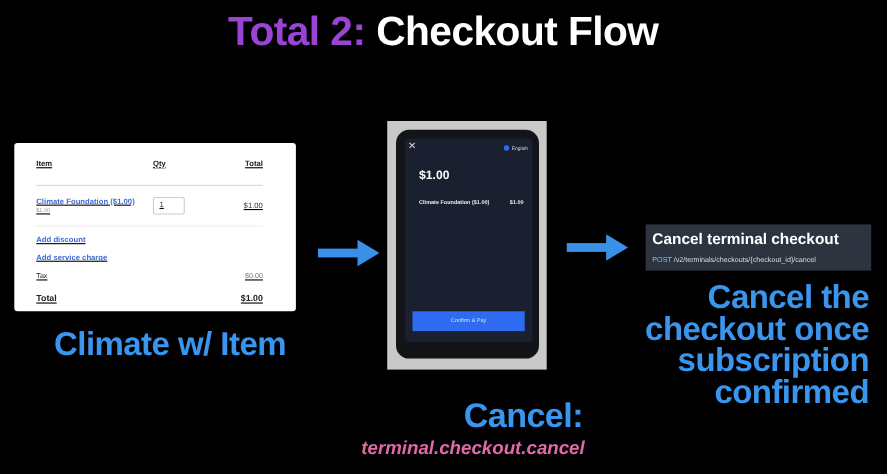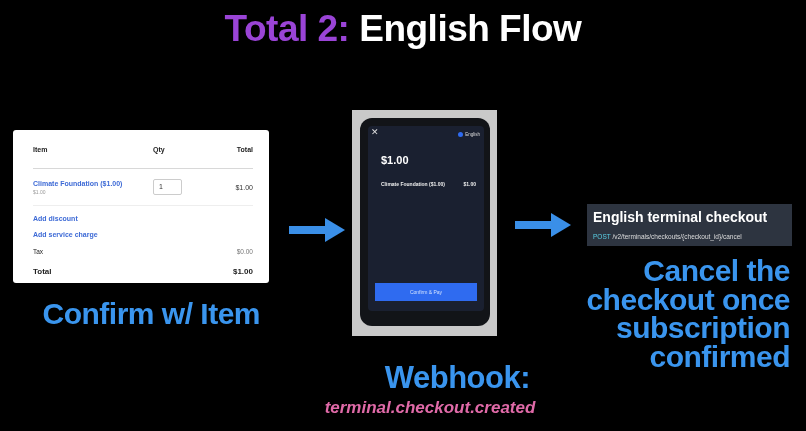--- a/index.html
+++ b/index.html
@@ -1,21 +1,21 @@
 <!DOCTYPE html>
 <html><head>
 <meta charset="utf-8">
 <style>
   html,body{margin:0;padding:0;background:#000;}
   body{width:806px;height:431px;position:relative;overflow:hidden;font-family:"Liberation Sans",sans-serif;}
   .title{position:absolute;left:0;top:8px;width:806px;text-align:center;font-weight:bold;font-size:37px;letter-spacing:-0.5px;color:#fff;}
   .title .step{color:#9a44d6;}
   
   .card{position:absolute;left:13px;top:130px;width:256px;height:153px;background:#fff;border-radius:3px;}
-  .card .inner{position:absolute;left:20px;top:0;right:16px;}
+  .card .inner{position:absolute;left:20px;top:0;right:30px;text-decoration:underline;}
   .hdr{display:flex;font-size:7px;font-weight:bold;color:#222;height:38px;align-items:center;border-bottom:1px solid #d8d8d8;}
   .hdr .c1{flex:1;} .hdr .c2{width:60px;} .hdr .c3{width:40px;text-align:right;}
   .row{display:flex;height:36px;align-items:center;border-bottom:1px solid #eee;}
   .row .c1{flex:1;} .row .c2{width:60px;} .row .c3{width:40px;text-align:right;font-size:7px;color:#333;}
   .iname{font-size:7px;color:#3d6ad6;font-weight:bold;}
   .iprice{font-size:5px;color:#999;margin-top:2px;}
   .qty{width:22px;height:14px;border:1px solid #ccc;border-radius:2px;font-size:7px;line-height:14px;padding-left:5px;color:#333;}
   .link{font-size:7px;color:#3d6ad6;font-weight:bold;margin-top:9px;}
   .tax{display:flex;justify-content:space-between;font-size:6.5px;color:#222;margin-top:10px;}
   .tax span:last-child{color:#777;}
@@ -35,21 +35,21 @@
   .api{position:absolute;left:587px;top:204px;width:205px;height:42px;background:#2d3440;}
   .api .t{position:absolute;left:6px;top:5px;color:#fff;font-weight:bold;font-size:14px;}
   .api .p{position:absolute;left:6px;top:29px;font-size:6.5px;color:#ddd;}
   .api .p .m{color:#5ad0e6;}
   .lbl{position:absolute;color:#3a95ee;font-weight:bold;text-align:right;line-height:0.95;letter-spacing:-0.5px;}
   .evt{position:absolute;left:290px;top:398px;width:280px;text-align:center;color:#e06aa8;font-style:italic;font-size:17px;font-weight:bold;}
 </style>
 </head>
 <body>
 
-<div class="title"><span class="step">Total 2:</span><span> English Flow</span></div>
+<div class="title"><span class="step">Total 2:</span><span> Checkout Flow</span></div>
 
 <div class="card">
   <div class="inner">
     <div class="hdr">
       <span class="c1">Item</span>
       <span class="c2">Qty</span>
       <span class="c3">Total</span>
     </div>
     <div class="row">
       <div class="c1">
@@ -95,20 +95,20 @@
       <div class="pline">
           <span>Climate Foundation ($1.00)</span>
           <span>$1.00</span>
         </div>
       <div class="pay">Confirm &amp; Pay</div>
     </div>
   </div>
 </div>
 
 <div class="api">
-  <div class="t">English terminal checkout</div>
+  <div class="t">Cancel terminal checkout</div>
   <div class="p"><span class="m">POST</span><span> /v2/terminals/checkouts/{checkout_id}/cancel</span></div>
 </div>
 
-<div class="lbl" style="left:20px;top:300px;width:240px;font-size:30px;">Confirm w/ Item</div>
-<div class="lbl" style="left:330px;top:363px;width:200px;font-size:31px;">Webhook:</div>
-<div class="evt">terminal.checkout.created</div>
+<div class="lbl" style="left:20px;top:300px;width:240px;font-size:30px;">Climate w/ Item</div>
+<div class="lbl" style="left:330px;top:363px;width:200px;font-size:31px;">Cancel:</div>
+<div class="evt">terminal.checkout.cancel</div>
 <div class="lbl" style="left:580px;top:257px;width:210px;font-size:30px;">Cancel the checkout once subscription confirmed</div>
 
 </body></html>

